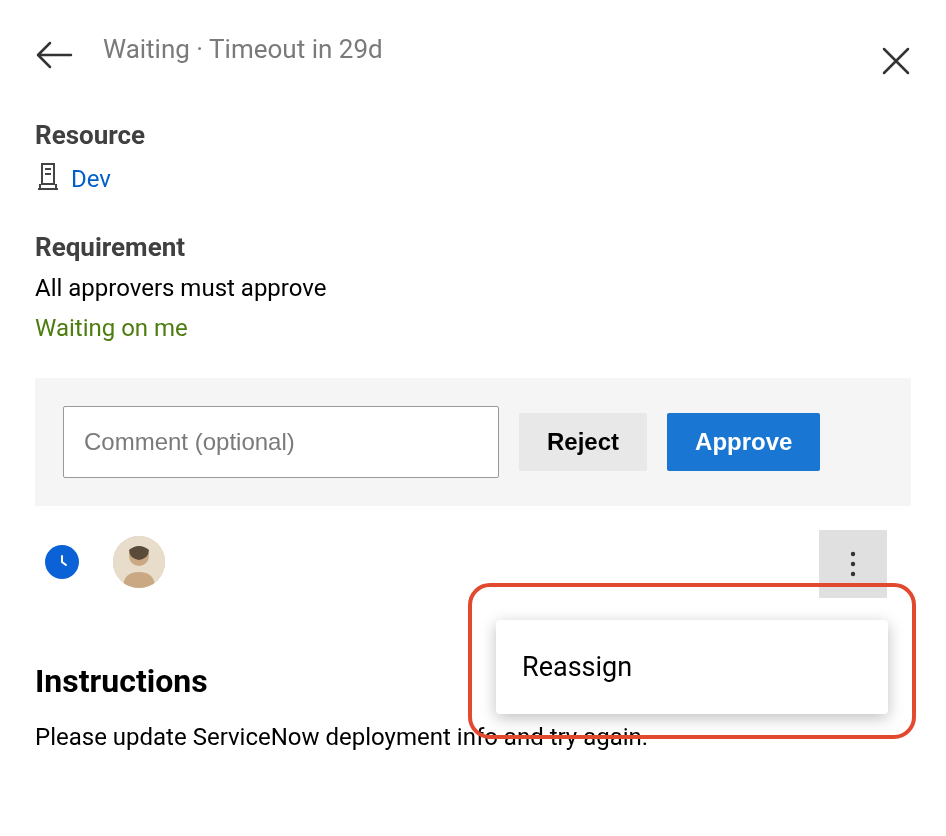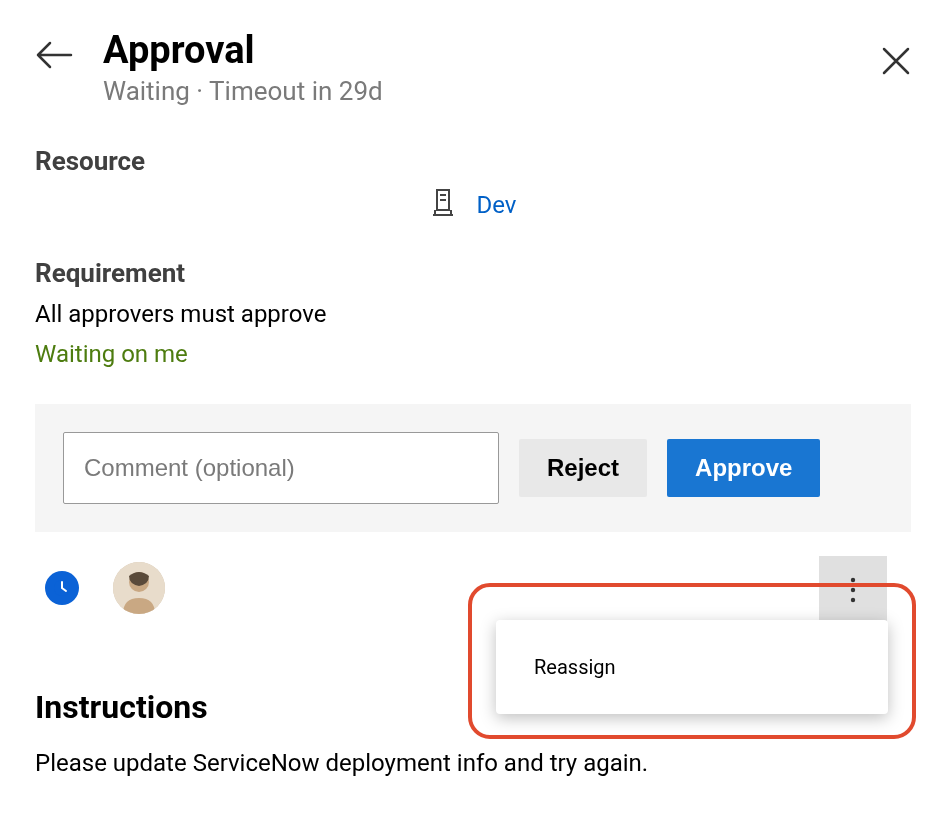--- a/index.html
+++ b/index.html
@@ -54,22 +54,21 @@
   }
   .section-heading {
     font-size: 26px;
     font-weight: 700;
     color: #404040;
     margin-bottom: 12px;
   }
   .resource-row {
     display: flex;
     align-items: center;
-    gap: 21px;
-    justify-content: center;
+    gap: 10px;
   }
   .resource-icon {
     color: #444;
   }
   .resource-link {
     color: #0060c7;
     font-size: 24px;
     text-decoration: none;
   }
   .req-text {
@@ -192,25 +191,24 @@
     width: 392px;
     height: 94px;
     background: #fff;
     box-shadow: 0 4px 16px rgba(0,0,0,0.25);
     border-radius: 4px;
     display: flex;
     align-items: center;
     padding: 0 26px;
   }
   .menu-item {
-    font-size: 20px;
+    font-size: 27px;
     color: #000;
     cursor: pointer;
     width: 100%;
-    margin-left: 12px;
   }
   .instructions-heading {
     font-size: 32px;
     font-weight: 700;
     color: #000;
     margin-top: 68px;
     margin-bottom: 23px;
   }
   .instructions-text {
     font-size: 24px;
@@ -221,21 +219,20 @@
 <body>
 
 <div class="header">
   <div class="header-left">
     <div class="back-icon">
       <svg width="38" height="30" viewBox="0 0 38 30" fill="none">
         <path d="M15 3 L3 15 L15 27 M3 15 L36 15" stroke="#333" stroke-width="2.5" fill="none" stroke-linecap="round" stroke-linejoin="round"></path>
       </svg>
     </div>
     <div class="title-block">
-      <div class="title">Approval</div>
       <div class="subtitle">
         <span>Waiting</span><span> · </span><span>Timeout in 29d</span>
       </div>
     </div>
   </div>
   <div class="close-icon">
     <svg width="30" height="30" viewBox="0 0 30 30">
       <path d="M3 3 L27 27 M27 3 L3 27" stroke="#333" stroke-width="2.5" stroke-linecap="round"></path>
     </svg>
   </div>

